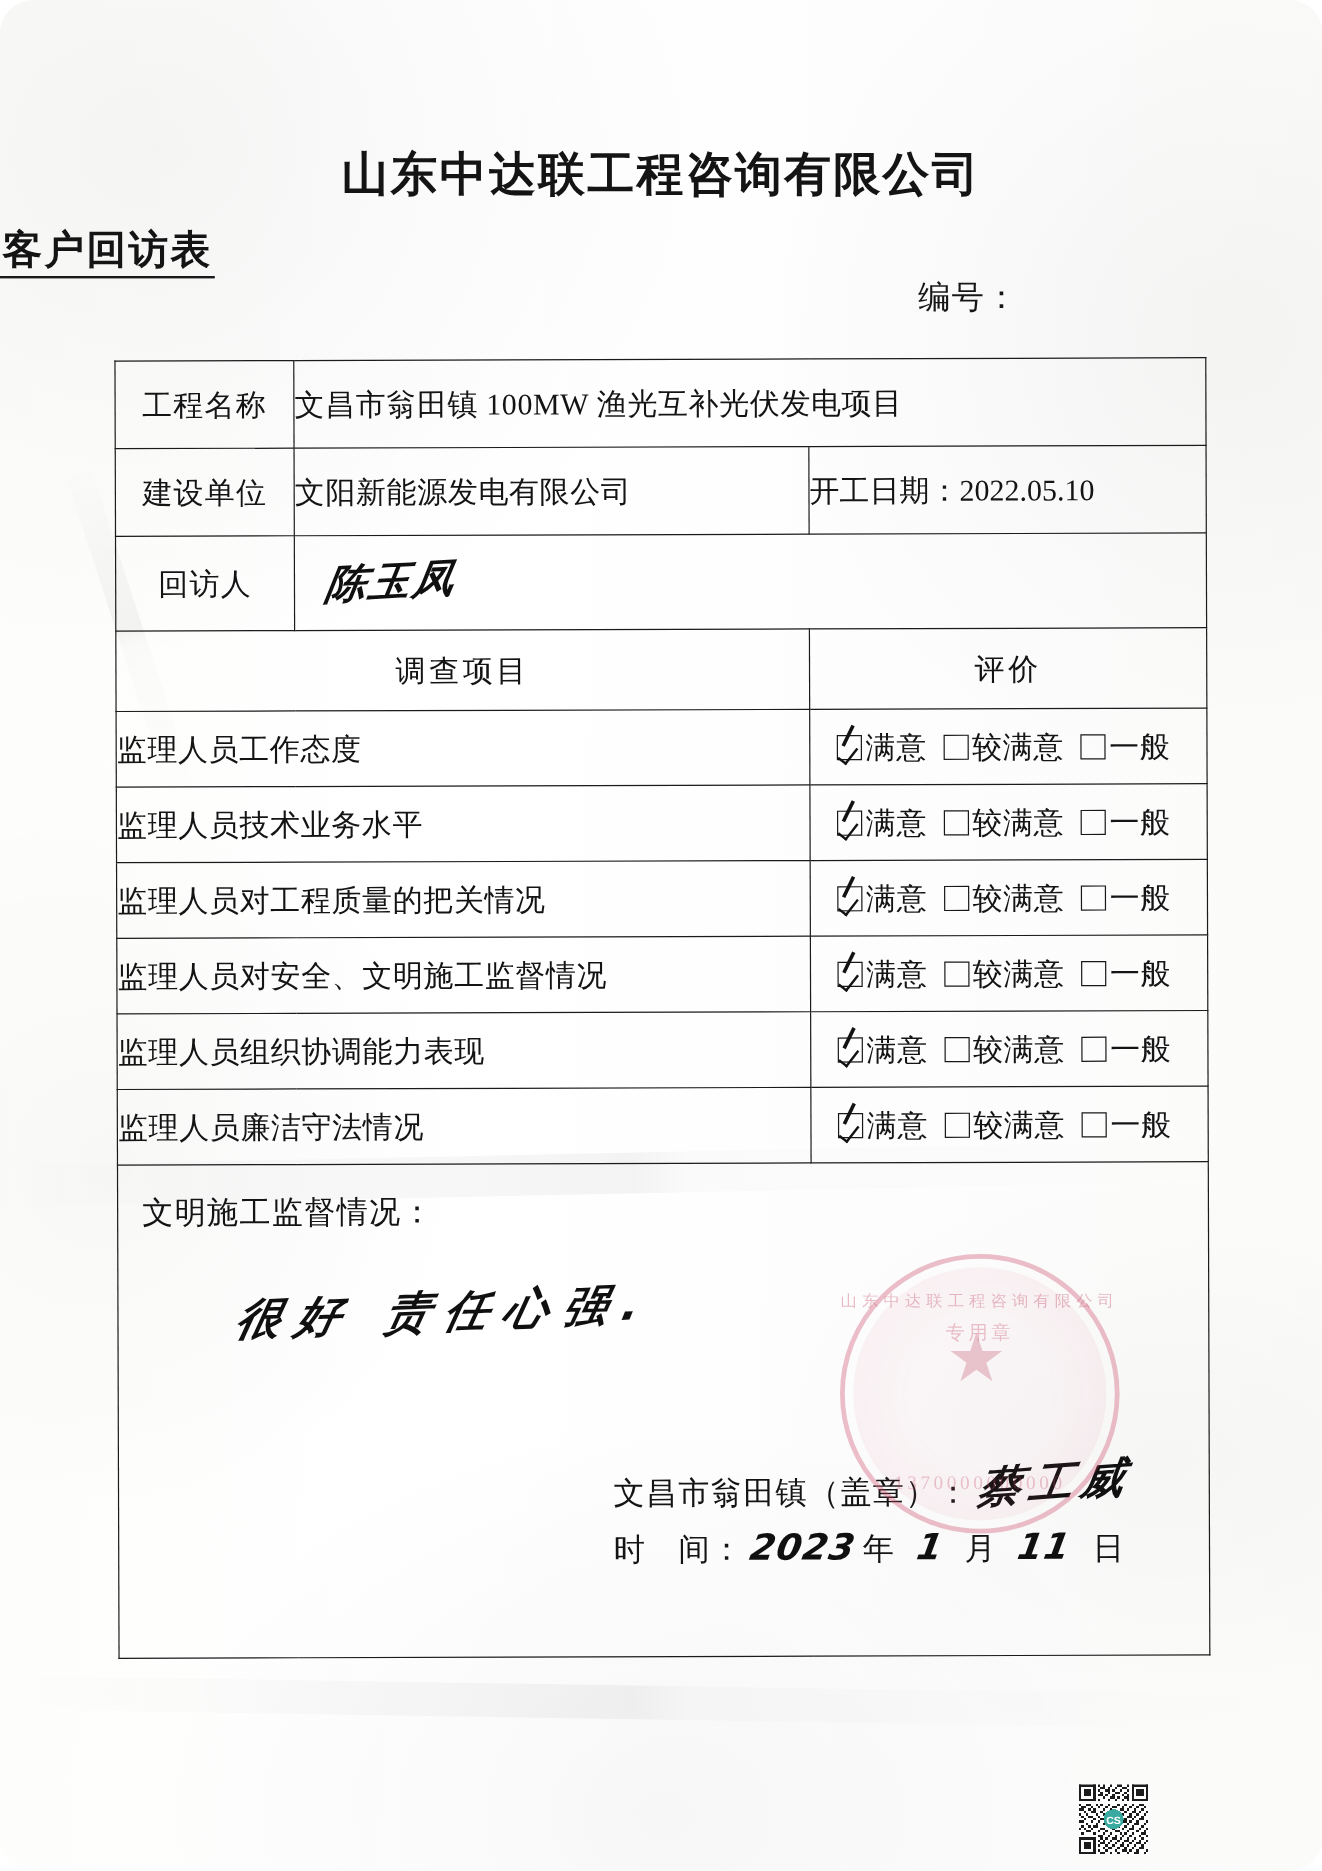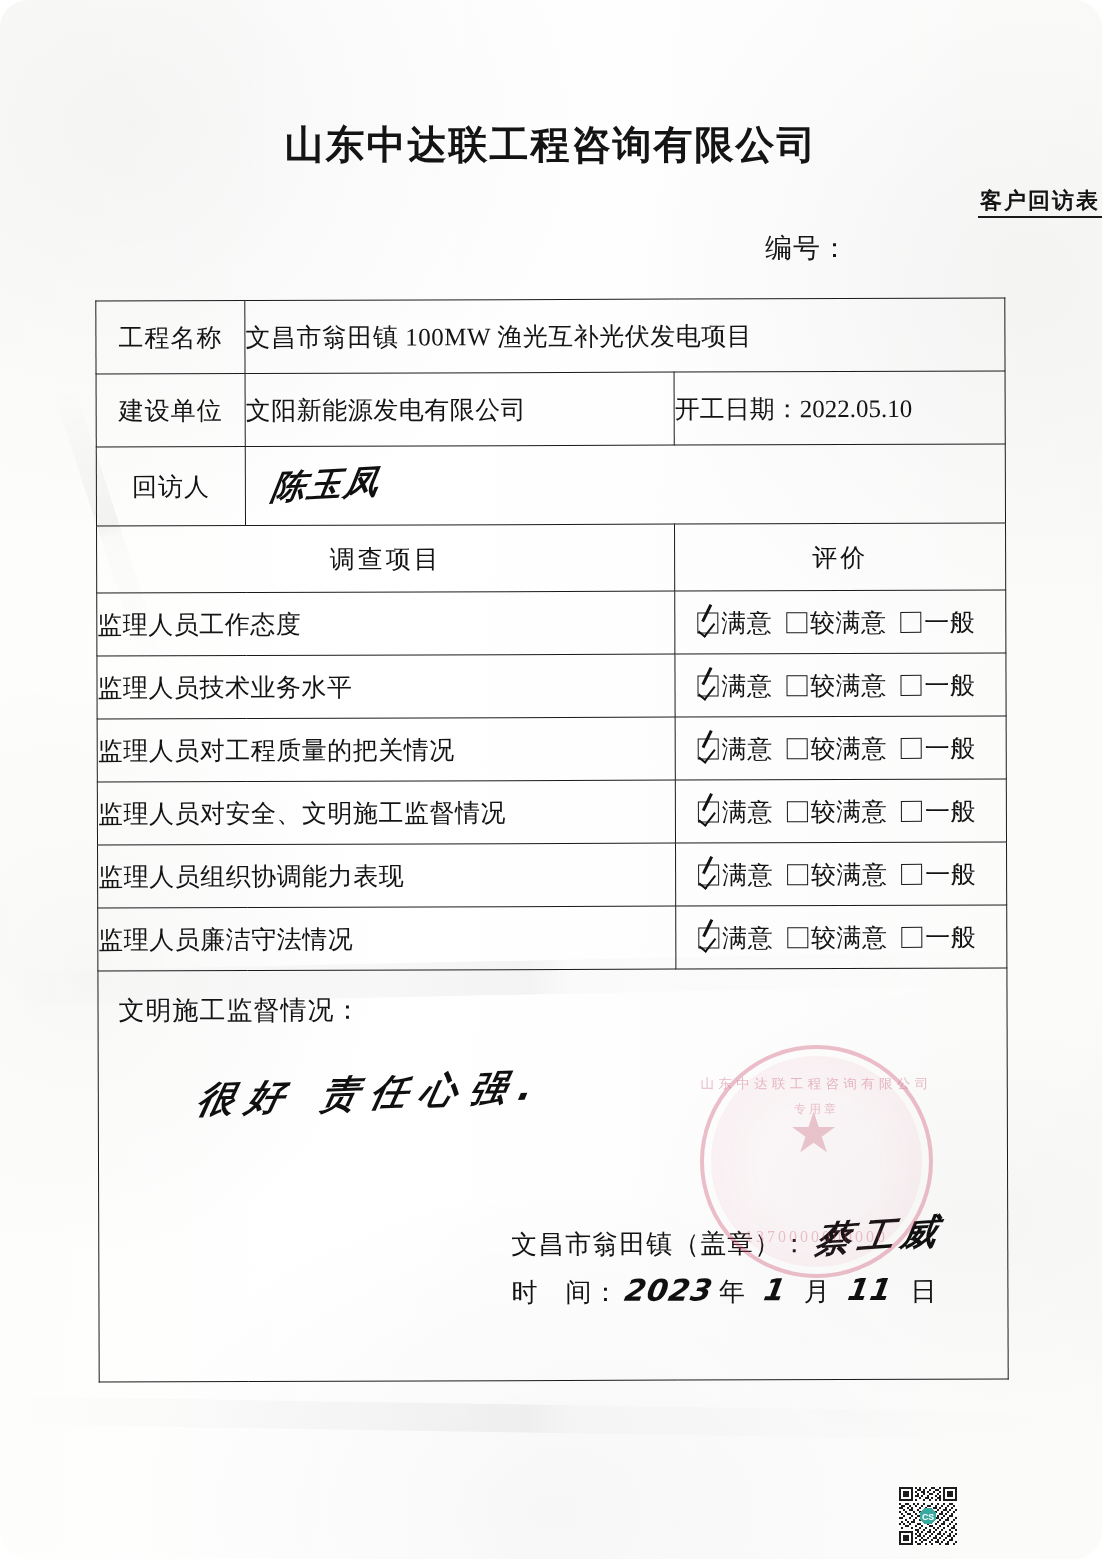--- a/index.html
+++ b/index.html
@@ -45,23 +45,23 @@
     font-family: "Liberation Serif", "DejaVu Serif", serif;
     font-weight: bold;
     font-size: 39px;
     letter-spacing: 2px;
     color: #141414;
   }
   .doc-subtitle {
     position: absolute;
     left: 0; right: 0;
     top: 186px;
-    text-align: right;
+    text-align: left;
     font-weight: bold;
-    font-size: 22px;
+    font-size: 33px;
     letter-spacing: 2px;
     color: #141414;
   }
   .doc-subtitle span {
     border-bottom: 2px solid #1a1a1a;
     padding: 0 2px 3px 2px;
   }
   .serial-no {
     position: absolute;
     left: 765px;
@@ -296,21 +296,21 @@
     font-size: 13px;
     letter-spacing: 4px;
     color: rgba(195, 70, 100, 0.50);
     transform: scaleX(1.05);
   }
   .seal-text-mid {
     position: absolute;
     left: 0; right: 0;
     top: 52px;
     text-align: center;
-    font-size: 12px;
+    font-size: 16px;
     letter-spacing: 3px;
     color: rgba(195, 70, 100, 0.45);
   }
   .seal-text-bottom {
     position: absolute;
     left: 0; right: 0;
     bottom: 28px;
     text-align: center;
     font-size: 16px;
     letter-spacing: 3px;

